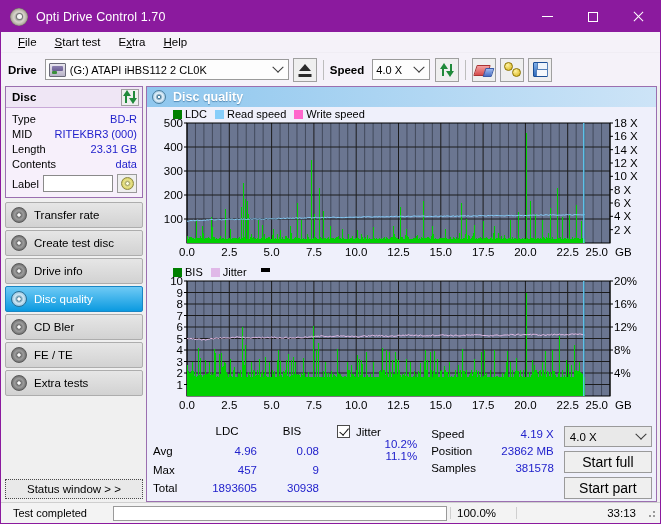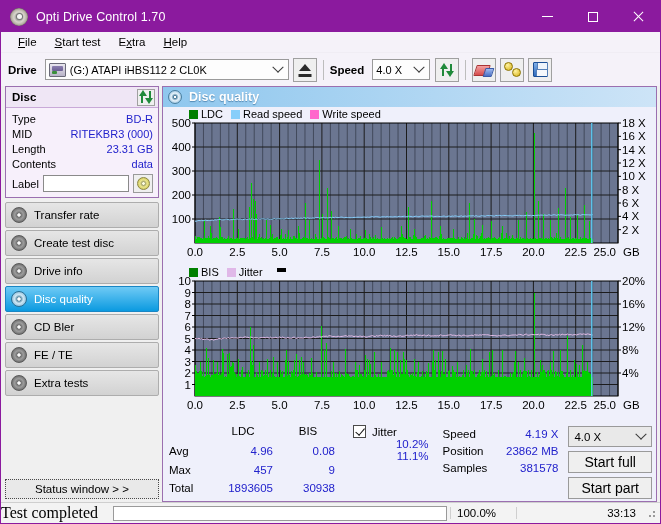--- a/index.html
+++ b/index.html
@@ -157,21 +157,21 @@
   }
   .ic-save::after{
     content:"";position:absolute;left:2.5px;bottom:0px;width:10px;height:6px;
     background:#f5f8fc;border:1px solid #5580b8;border-bottom:none;
   }
 
   
   .body-row { display:flex; flex:1 1 auto; min-height:0; padding:0 3px 0 4px; gap:3px; }
 
   
-  .left-col { width:154px; display:flex; flex-direction:column; flex:0 0 auto; }
+  .left-col { width:138px; display:flex; flex-direction:column; flex:0 0 auto; }
   .disc-box { border:1px solid #9b6fb0; background:#f7f0fb; flex:0 0 auto; }
   .disc-hdr {
     height:21px; background:#efe6f5; border-bottom:1px solid #c9a9d8;
     display:flex;align-items:center; padding:0 3px 0 6px;
   }
   .disc-hdr .t { font-weight:bold; font-size:11.5px; flex:1; }
   .disc-hdr .b {
     width:18px;height:17px;background:#efefef;border:1px solid #a0a0a0;
     display:flex;align-items:center;justify-content:center;
   }
@@ -279,21 +279,21 @@
   .act-btn {
     height:22px;background:#efefef;border:1px solid #9a9a9a;
     display:flex;align-items:center;justify-content:center;font-size:14px;
   }
 
   
   .statusbar {
     height:21px; background:#f3f3f3; border-top:1px solid #cfcfcf;
     display:flex; align-items:center; flex:0 0 auto;
   }
-  .sb-text { width:112px; padding-left:0; font-size:16px;font-family:Liberation Serif, serif; }
+  .sb-text { width:112px; padding-left:12px; font-size:11px; }
   .sb-prog {
     flex:1 1 auto; height:15px; background:#fff; border:1px solid #9a9a9a; margin-right:3px;
     position:relative;
   }
   .sb-prog .fill { height:100%; background:#0fa80f; }
   .sb-pct { width:66px; border-left:1px solid #cfcfcf; padding-left:6px; font-size:11.5px; }
   .sb-time { width:128px; text-align:right; padding-right:8px; border-left:1px solid #cfcfcf; font-size:11.5px;}
   .grip { width:14px;height:14px;position:relative;margin-right:2px;}
   .grip i{position:absolute;width:2px;height:2px;background:#9a9a9a;}
 </style>

